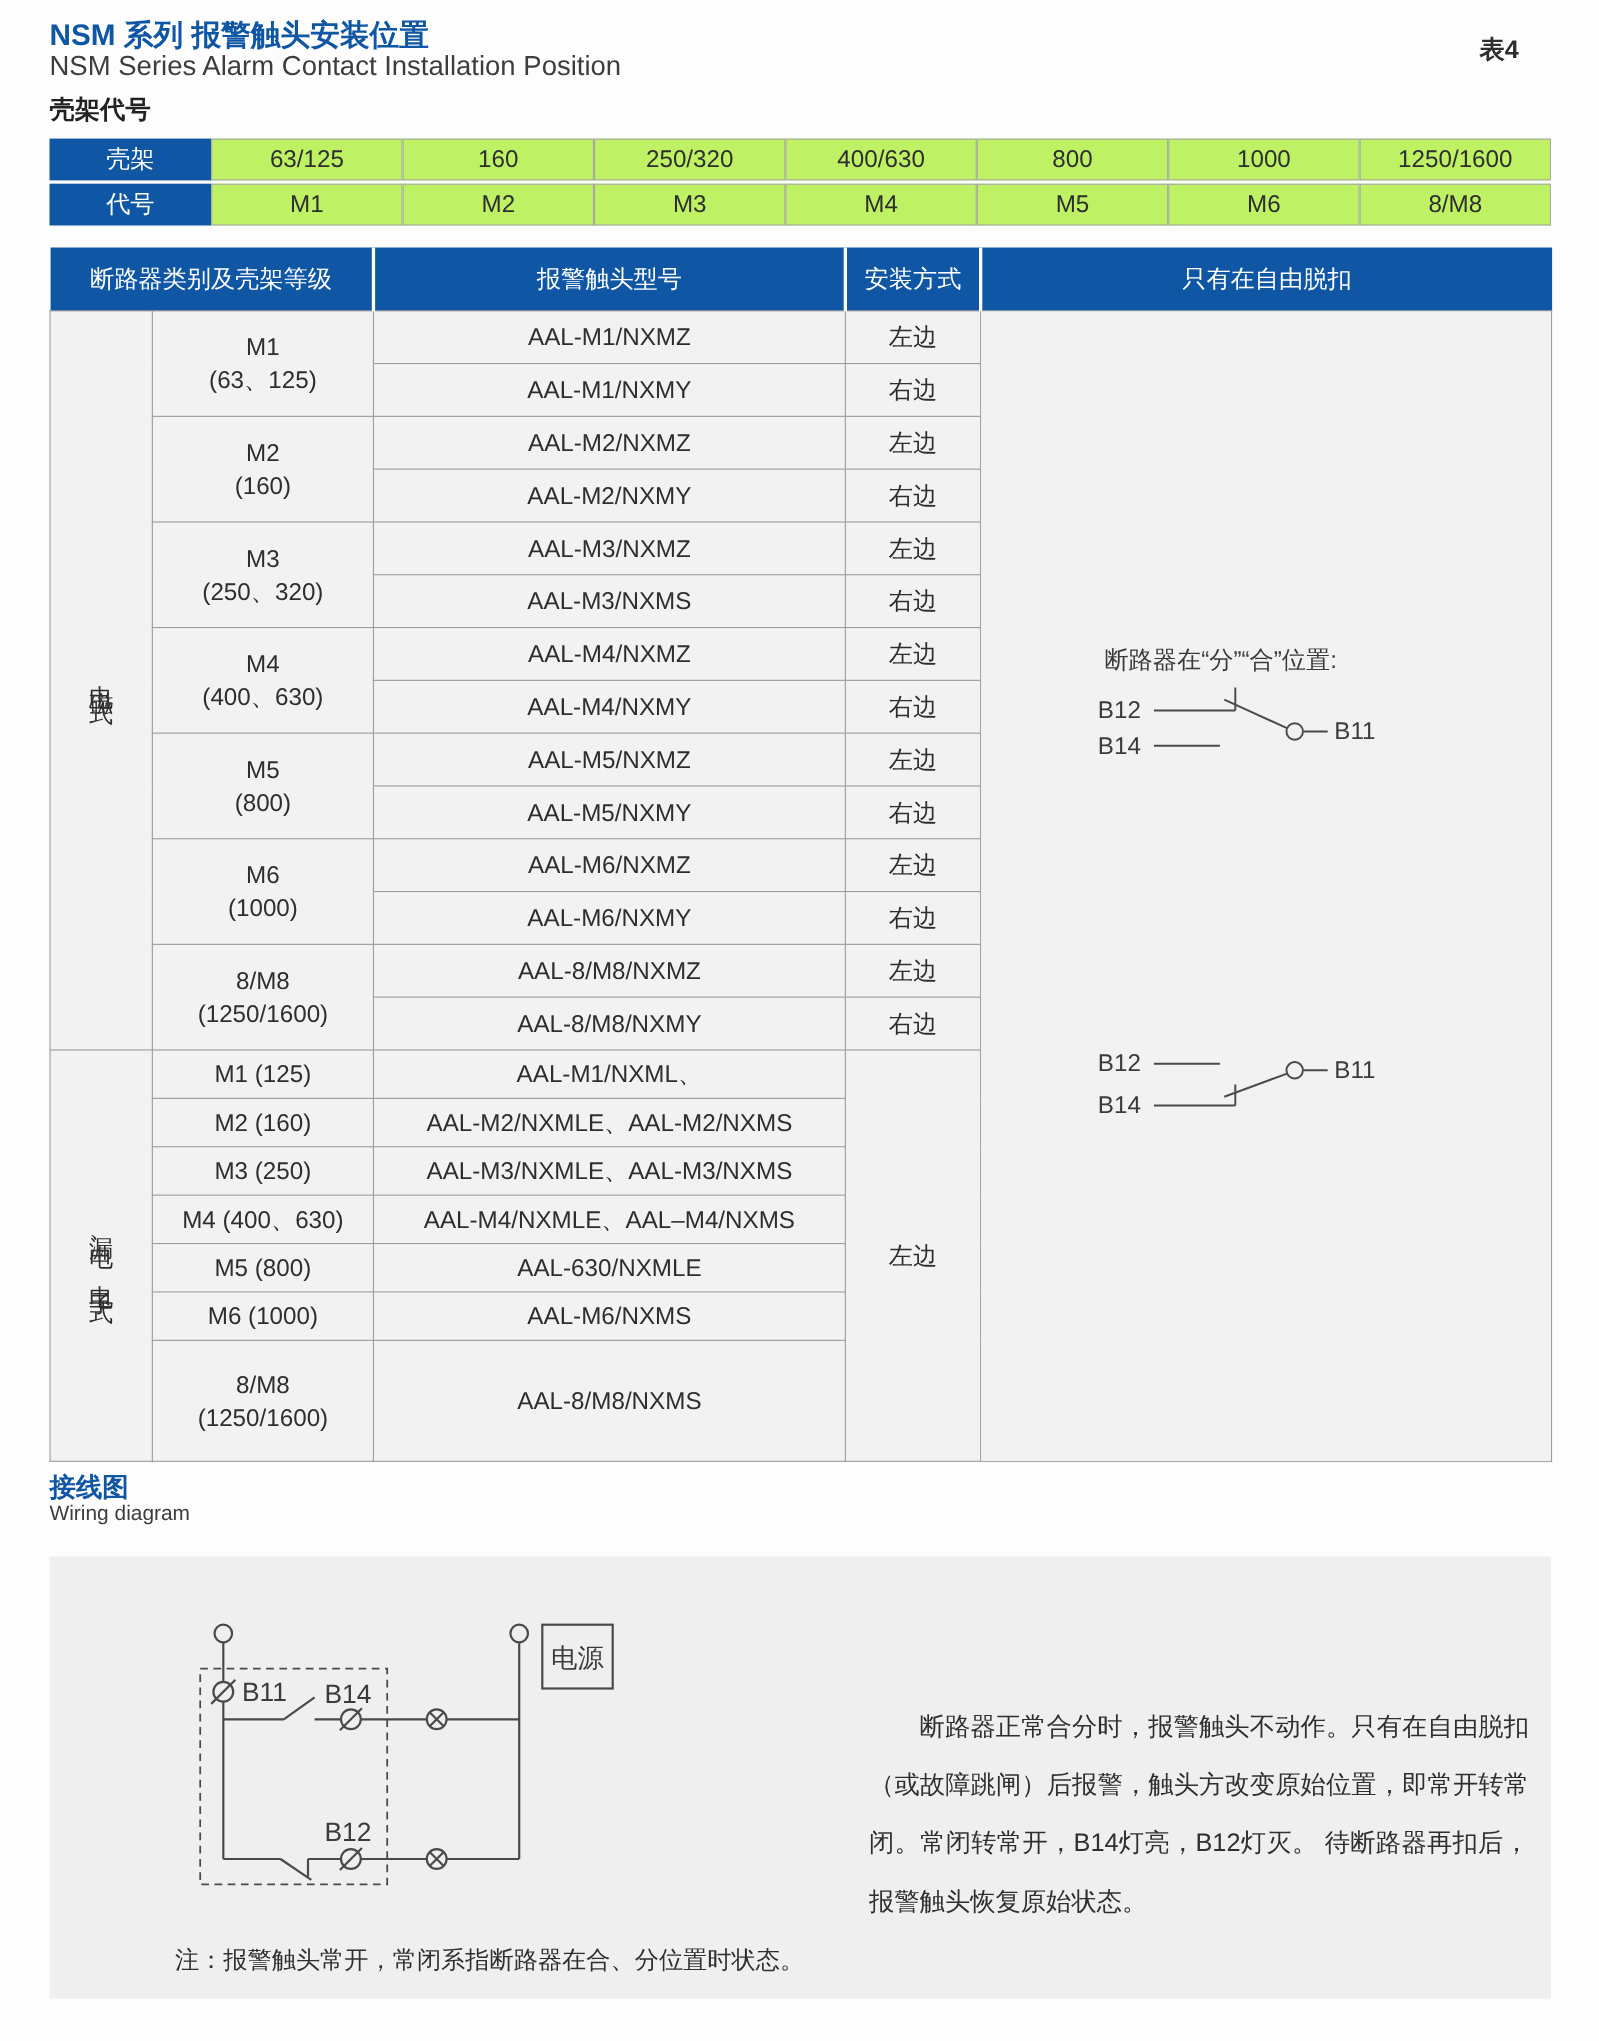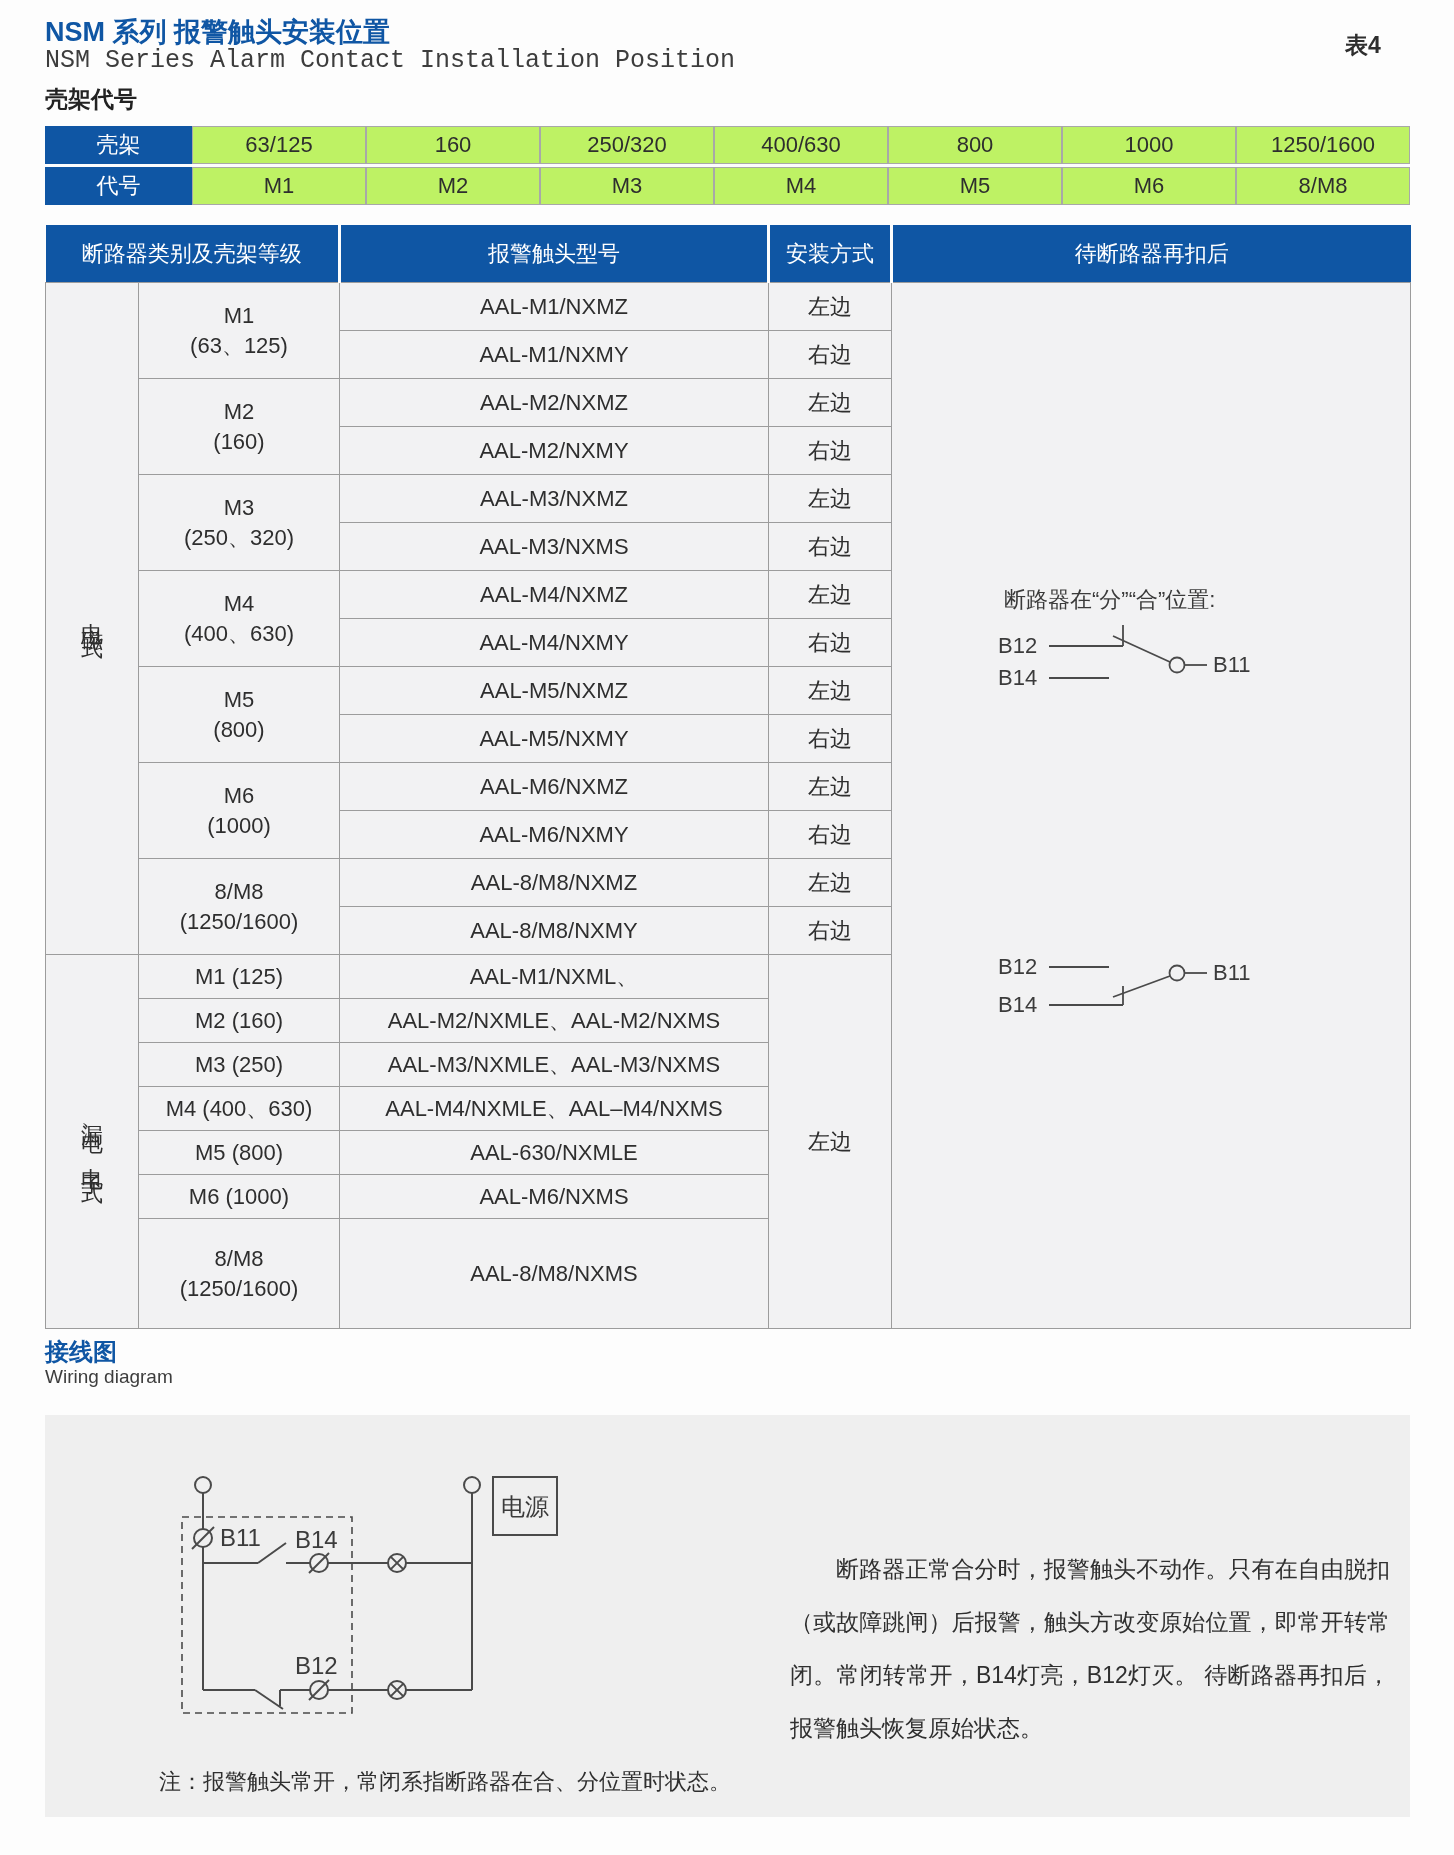--- a/index.html
+++ b/index.html
@@ -5,21 +5,21 @@
   html,body{margin:0;padding:0;}
   body{
     width:1454px;height:1855px;position:relative;
     background:#fdfdfd;color:#333;
     font-family:"Liberation Sans","DejaVu Sans",sans-serif;
     overflow:hidden;
   }
   .abs{position:absolute;}
   
   #title-zh{left:45px;top:14px;font-size:27px;font-weight:bold;color:#0f56a4;}
-  #title-en{left:45px;top:46px;font-size:25px;color:#3d3d3d;font-family:Liberation Mono, monospace;}
+  #title-en{left:45px;top:46px;font-size:25px;color:#3d3d3d;}
   #table-tag{left:1345px;top:30px;font-size:23px;font-weight:bold;color:#2e2e2e;}
   #frame-heading{left:45px;top:84px;font-size:23px;font-weight:bold;color:#222;}
   
   #frame-table{left:45px;top:123px;}
   table.frame{border-collapse:separate;border-spacing:0 3px;table-layout:fixed;width:1365px;}
   table.frame td{height:34px;text-align:center;vertical-align:middle;font-size:22px;}
   td.ft-label{background:#0f56a4;color:#fff;width:145px;margin-left:12px;}
   td.ft-val{background:#bef264;border:1px solid #a8a8a8;color:#2e2e2e;}
   
   #main-table{left:45px;top:225px;}
@@ -102,21 +102,21 @@
         <col style="width:201px">
         <col style="width:429px">
         <col style="width:123px">
         <col style="width:519px">
     </colgroup>
     <thead>
       <tr>
         <th colspan="2">断路器类别及壳架等级</th>
         <th>报警触头型号</th>
         <th>安装方式</th>
-        <th>待断路器再扣后</th>
+        <th>只有在自由脱扣</th>
       </tr>
     </thead>
     <tbody id="main-tbody">
         <tr class="em-row">
           <td class="cat-cell" rowspan="14"><span class="vert">电磁式</span></td>
           <td class="frame-cell" rowspan="2">
             <div>M1</div>
             <div>(63、125)</div>
           </td>
           <td class="model-cell">AAL-M1/NXMZ</td>

